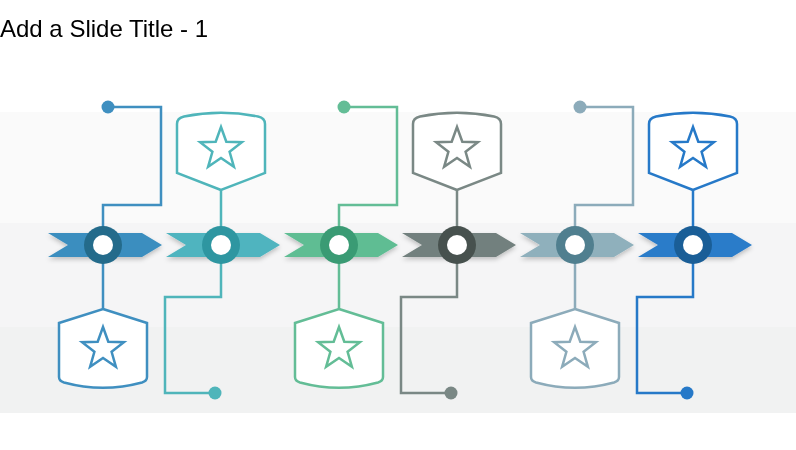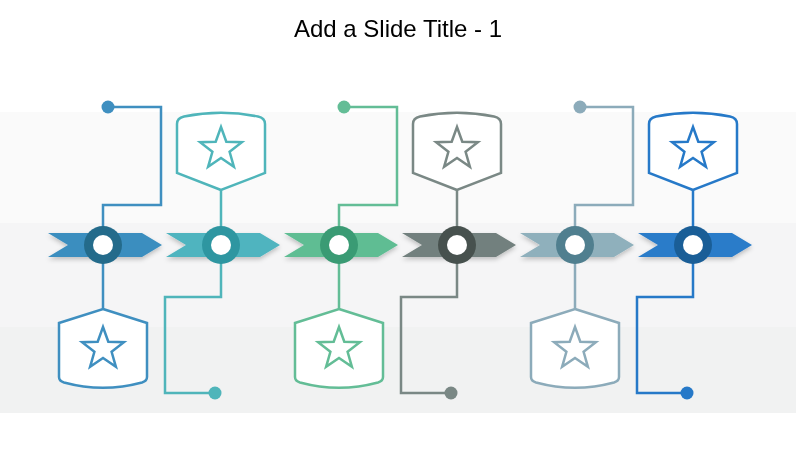--- a/index.html
+++ b/index.html
@@ -6,21 +6,21 @@
   body{
     width:796px;height:450px;position:relative;overflow:hidden;
     background:#ffffff;font-family:"Liberation Sans",sans-serif;
   }
   .bg-band{position:absolute;left:0;width:796px;pointer-events:none;}
   .bg-band.b1{top:112px;height:111px;background:#fafafa;}
   .bg-band.b2{top:223px;height:104px;background:#f5f5f6;}
   .bg-band.b3{top:327px;height:86px;background:#f1f2f2;}
   .slide-title{
     position:absolute;top:14px;left:0;width:796px;
-    text-align:center;font-size:24px;font-weight:400;color:#000;
+    text-align:left;font-size:24px;font-weight:400;color:#000;
     margin:0;line-height:30px;
   }
   #diagram-svg{position:absolute;left:0;top:0;}
 </style>
 </head>
 <body>
 
 <div class="bg-band b1"></div>
 <div class="bg-band b2"></div>
 <div class="bg-band b3"></div>

